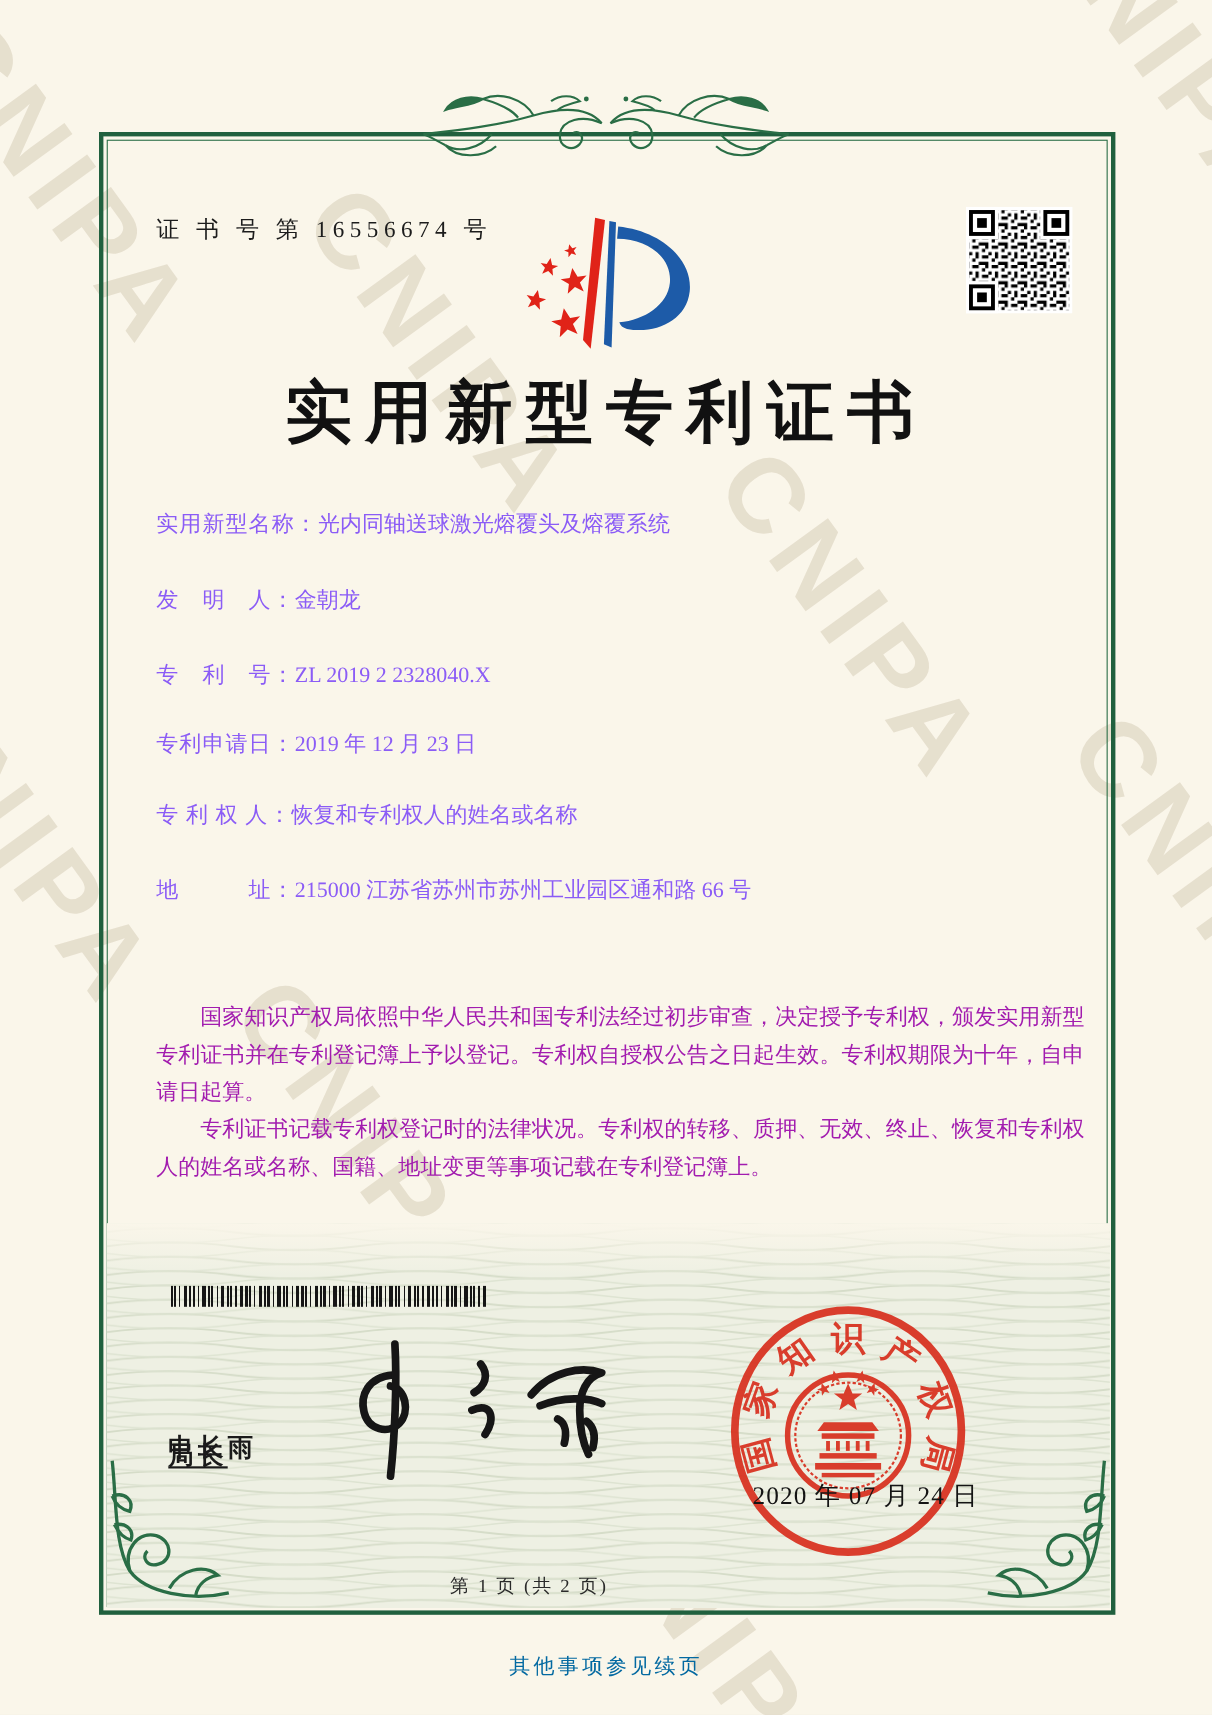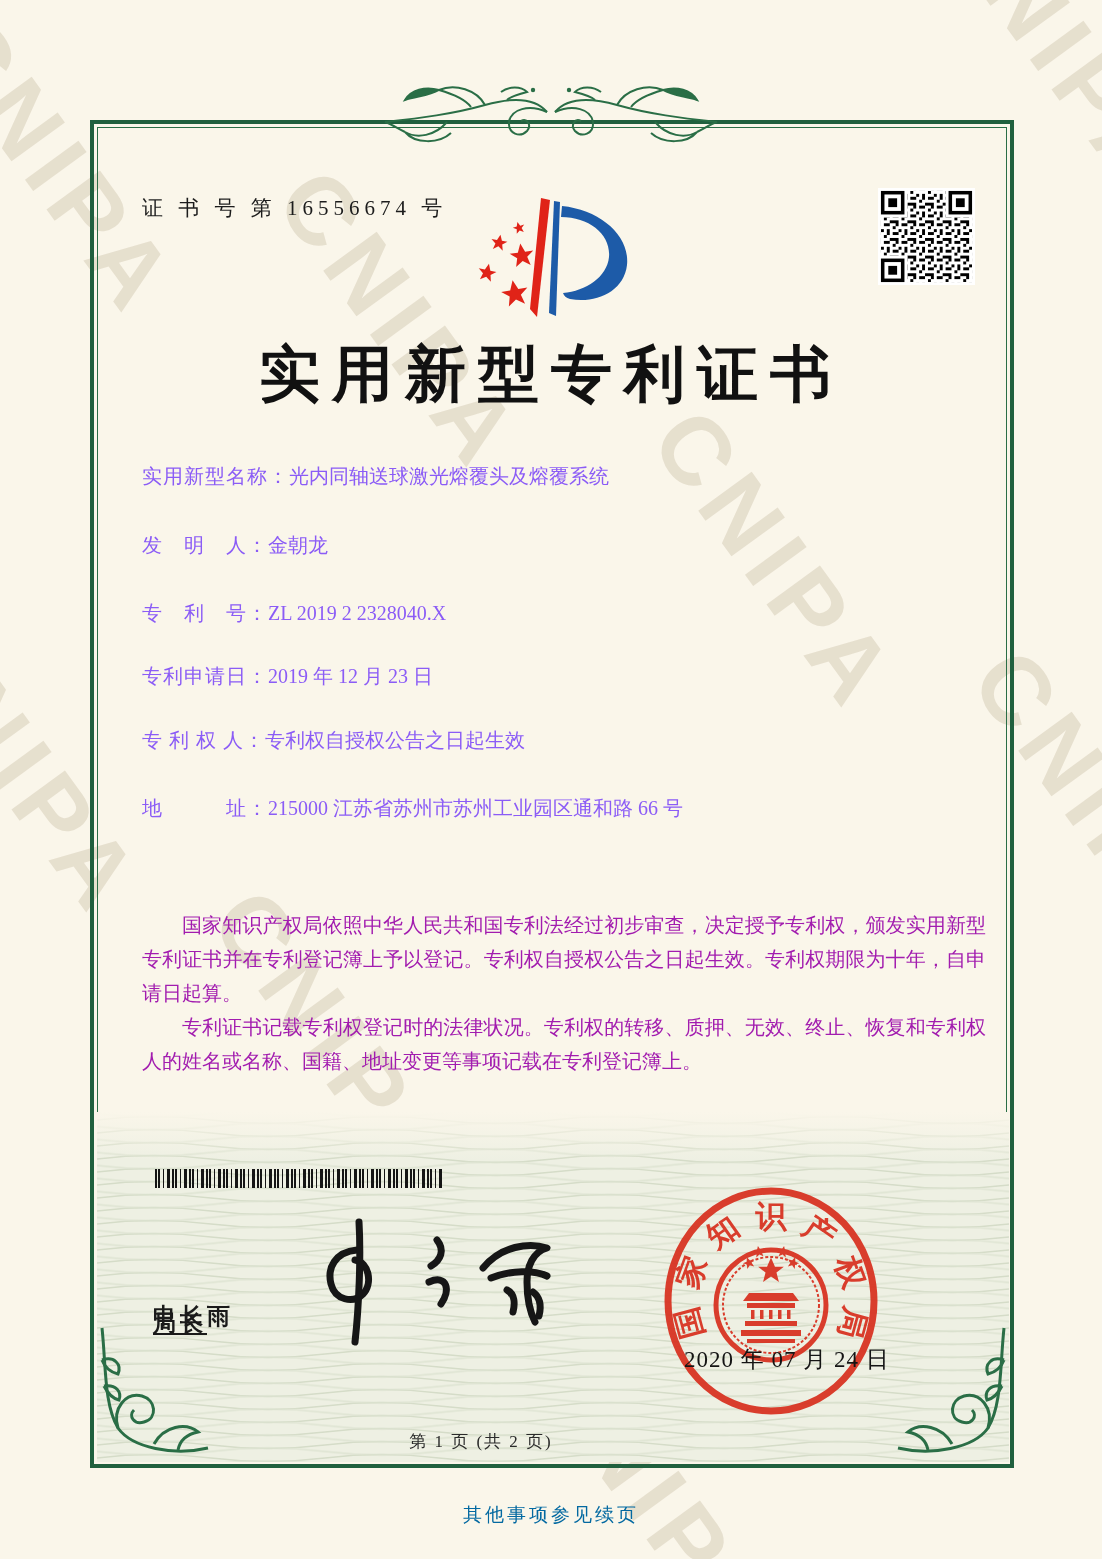--- a/index.html
+++ b/index.html
@@ -189,21 +189,21 @@
   <div class="abs field" style="top:532px;">
     <span class="lbl">发　明　人：</span><span>金朝龙</span>
   </div>
   <div class="abs field" style="top:600px;">
     <span class="lbl">专　利　号：</span><span>ZL 2019 2 2328040.X</span>
   </div>
   <div class="abs field" style="top:663px;">
     <span class="lbl">专利申请日：</span><span>2019 年 12 月 23 日</span>
   </div>
   <div class="abs field" style="top:727px;">
-    <span class="lbl">专 利 权 人：</span><span>专利权自授权公告之日起生效</span>
+    <span class="lbl">专 利 权 人：</span><span>恢复和专利权人的姓名或名称</span>
   </div>
   <div class="abs field" style="top:795px;">
     <span class="lbl">地　　　址：</span><span>215000 江苏省苏州市苏州工业园区通和路 66 号</span>
   </div>
 
   <div class="abs paras">
     <p>国家知识产权局依照中华人民共和国专利法经过初步审查，决定授予专利权，颁发实用新型专利证书并在专利登记簿上予以登记。专利权自授权公告之日起生效。专利权期限为十年，自申请日起算。</p>
     <p>专利证书记载专利权登记时的法律状况。专利权的转移、质押、无效、终止、恢复和专利权人的姓名或名称、国籍、地址变更等事项记载在专利登记簿上。</p>
   </div>
 

